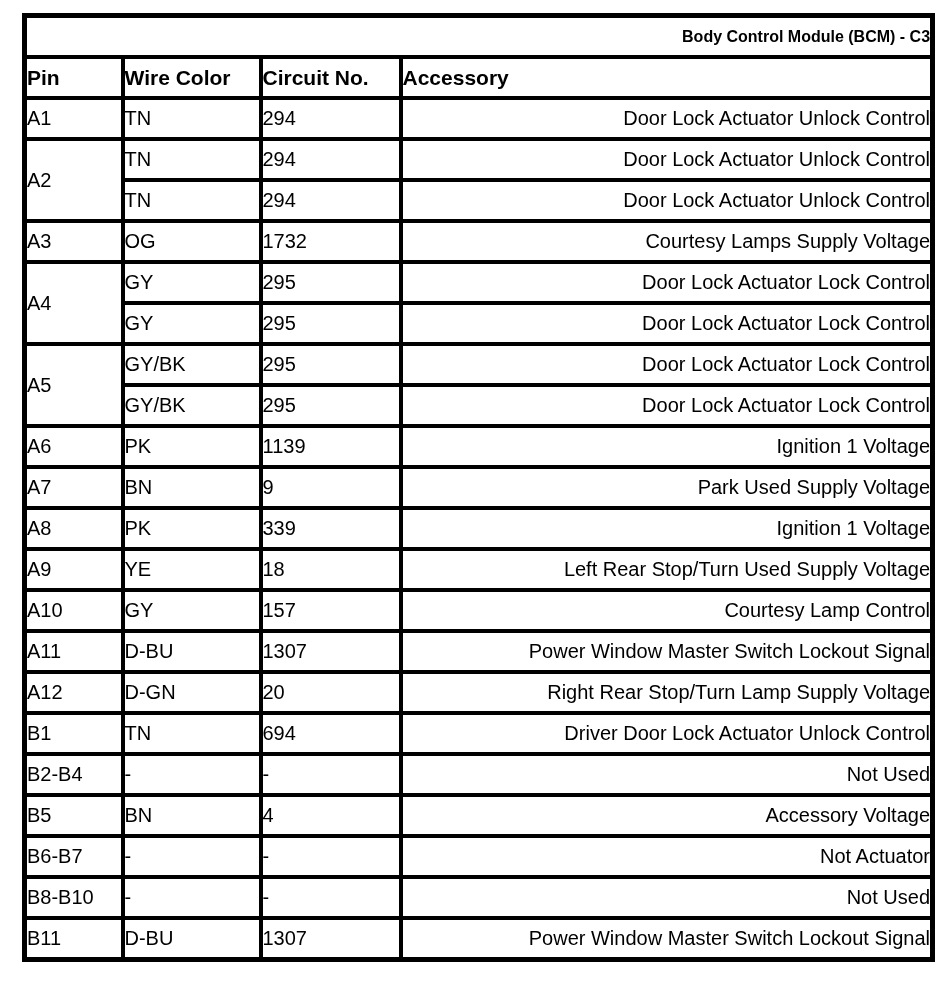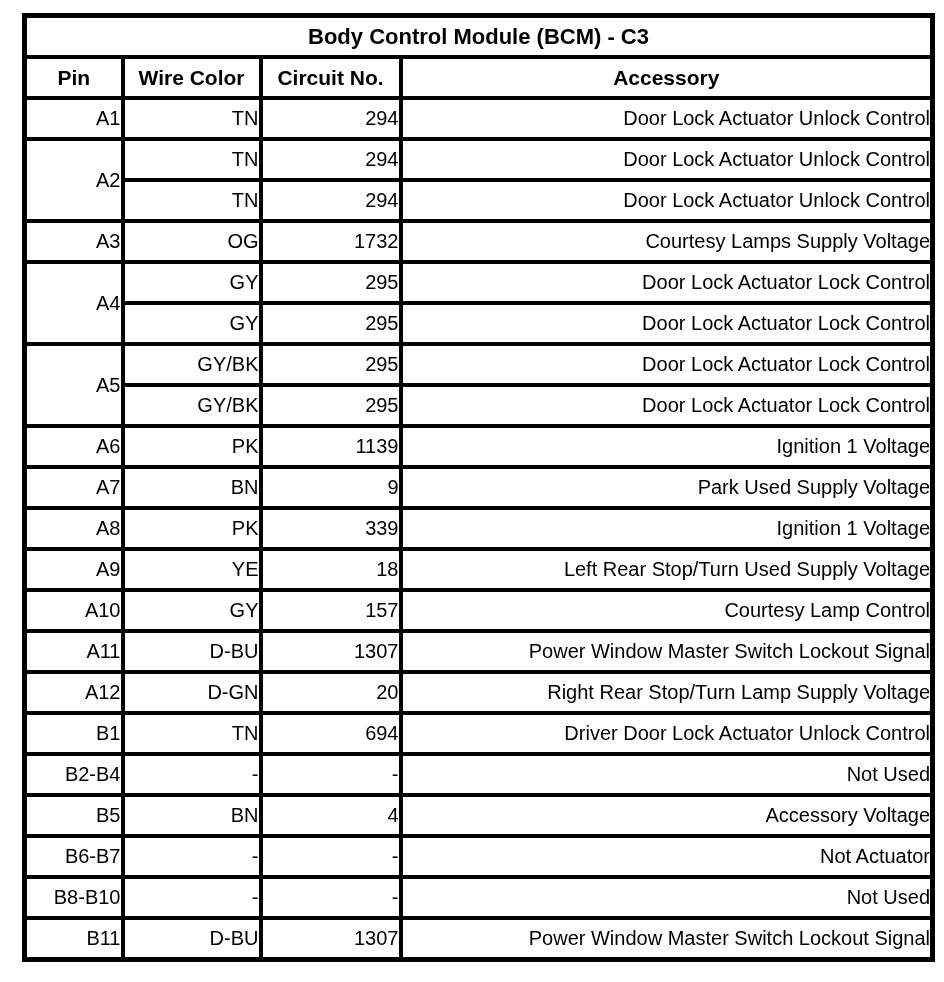--- a/index.html
+++ b/index.html
@@ -29,33 +29,33 @@
   table.pinout th,
   table.pinout td {
     border: 4px solid #000000;
     height: 37px;
     padding: 0;
     vertical-align: middle;
     overflow: hidden;
     white-space: nowrap;
   }
   th.title-cell {
-    font-size: 22px;
+    font-size: 16px;
     font-weight: bold;
-    text-align: center;
+    text-align: right;
   }
   th.col-header {
     font-size: 21px;
     font-weight: bold;
-    text-align: center;
+    text-align: left;
   }
   td.pin, td.wire, td.circuit {
     font-size: 20px;
     font-weight: normal;
-    text-align: right;
+    text-align: left;
   }
   td.func {
     font-size: 20px;
     font-weight: normal;
     text-align: right;
     padding-left: 5px;
   }
 </style>
 </head>
 <body>

